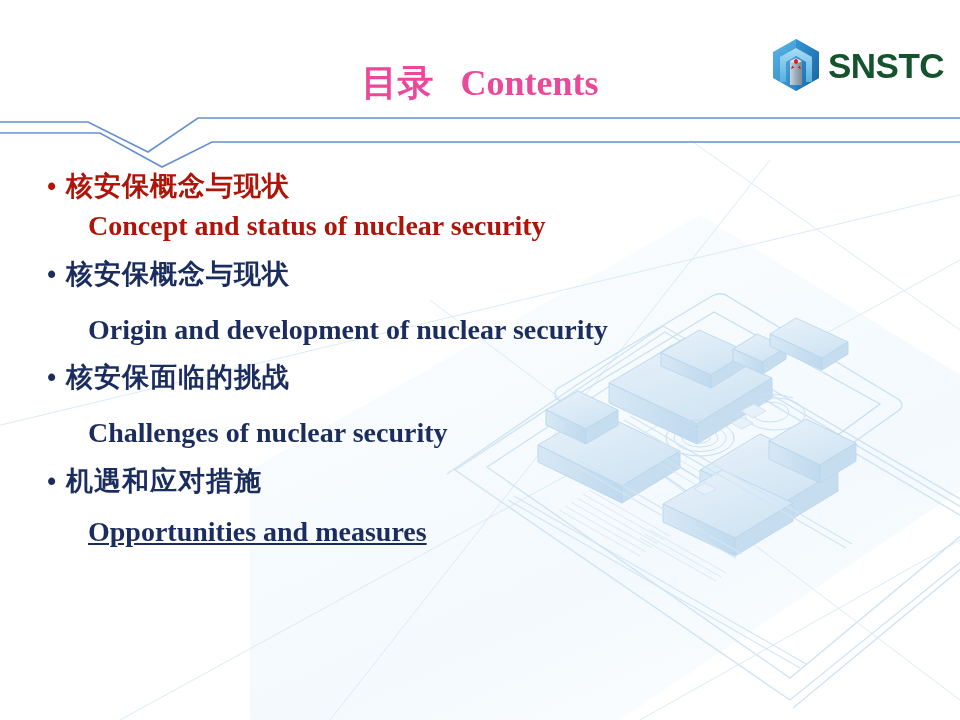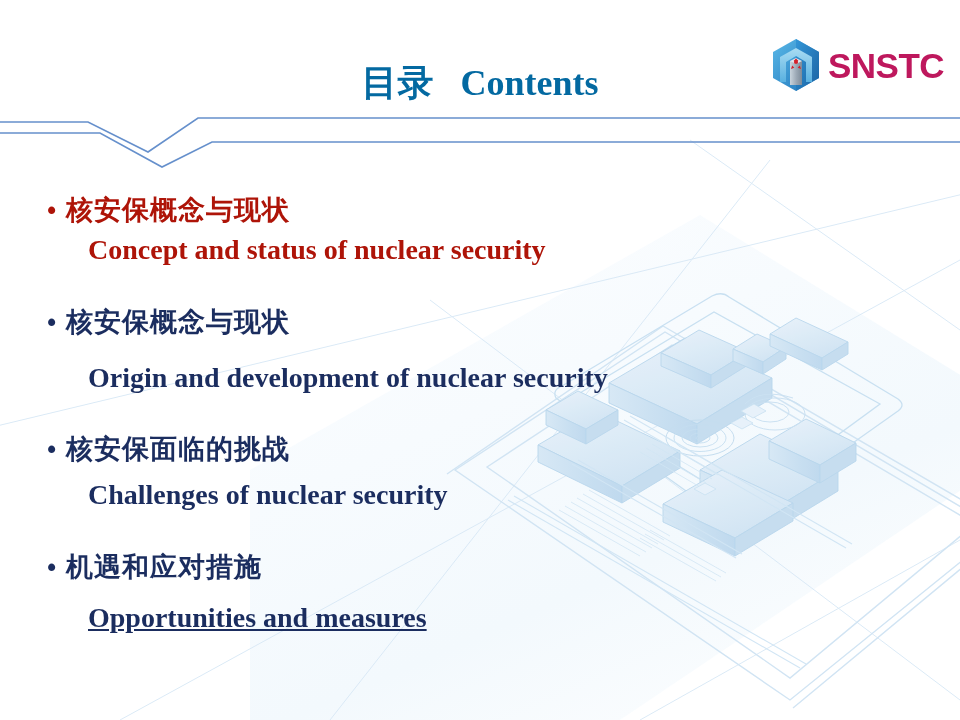--- a/index.html
+++ b/index.html
@@ -38,35 +38,35 @@
   }
   #logo-mark {
     width: 56px;
     height: 56px;
     flex: 0 0 56px;
   }
   #logo-text {
     font-family: "Liberation Sans", "DejaVu Sans", sans-serif;
     font-size: 35px;
     font-weight: bold;
-    color: #be185d;
+    color: #14532d;
     letter-spacing: -0.5px;
     line-height: 1;
     margin-left: 4px;
   }
 
   
   #slide-title {
     position: absolute;
     left: 0;
     top: 64px;
     width: 960px;
     text-align: center;
     z-index: 4;
-    color: #0369a1;
+    color: #ec4899;
     font-size: 36px;
     font-weight: bold;
     line-height: 1.1;
     white-space: pre;
   }
 
   
   #divider {
     position: absolute;
     left: 0;
@@ -96,41 +96,41 @@
     line-height: 1.35;
   }
   .toc-bullet {
     display: inline-block;
     width: 46px;
     text-align: right;
     padding-right: 10px;
     font-size: 25px;
     flex: 0 0 56px;
   }
-  .toc-cn { white-space: pre; letter-spacing: 1px; margin-top: 24px; }
+  .toc-cn { white-space: pre; letter-spacing: 1px; }
 
   .toc-sub {
     font-family: "Liberation Serif", "DejaVu Serif", serif;
     font-size: 28px;
     font-weight: bold;
     margin-left: 88px;
     line-height: 1.5;
     white-space: pre;
   }
 
   .c-red  { color: #AE1408; }
   .c-navy { color: #1B2D5F; }
 
   .sp-0 { margin-top: 0px; }
   .sp-1 { margin-top: 9px; }
   .sp-2 { margin-top: 8px; }
   .sp-3 { margin-top: 9px; }
   .sub-0 { margin-top: 1px; }
   .sub-1 { margin-top: 16px; }
-  .sub-2 { margin-top: 7px; }
+  .sub-2 { margin-top: 17px; }
   .sub-3 { margin-top: 11px; text-decoration: underline; }
 </style>
 </head>
 <body>
 
 <div id="slide">
 
   <svg id="bg-watermark" viewBox="0 0 960 720" xmlns="http://www.w3.org/2000/svg">
     <defs>
       <linearGradient id="roofGrad" x1="0" y1="0" x2="0.6" y2="1">

